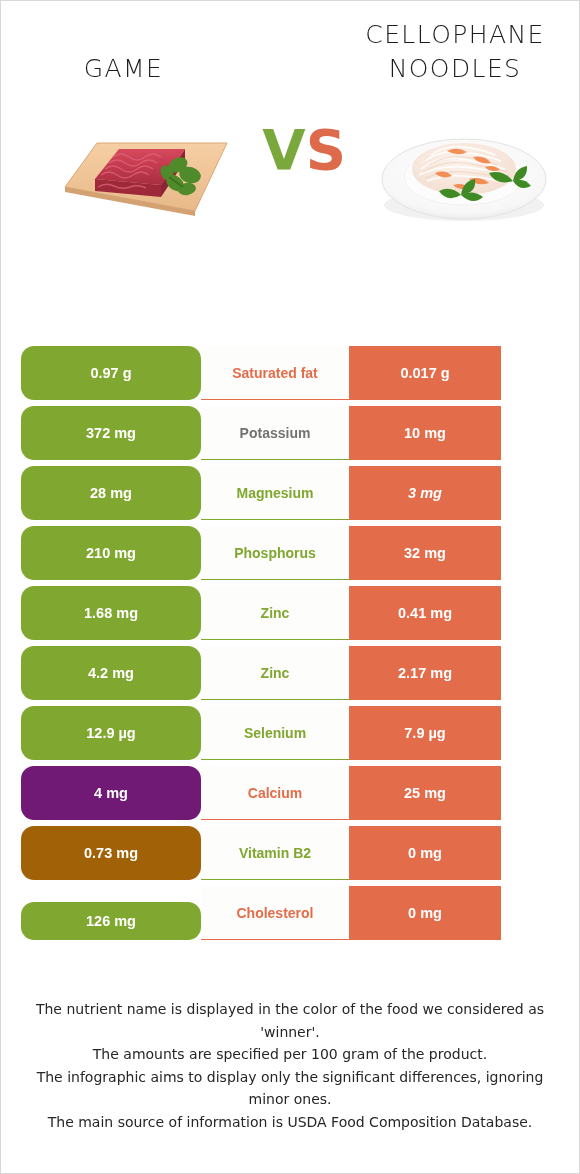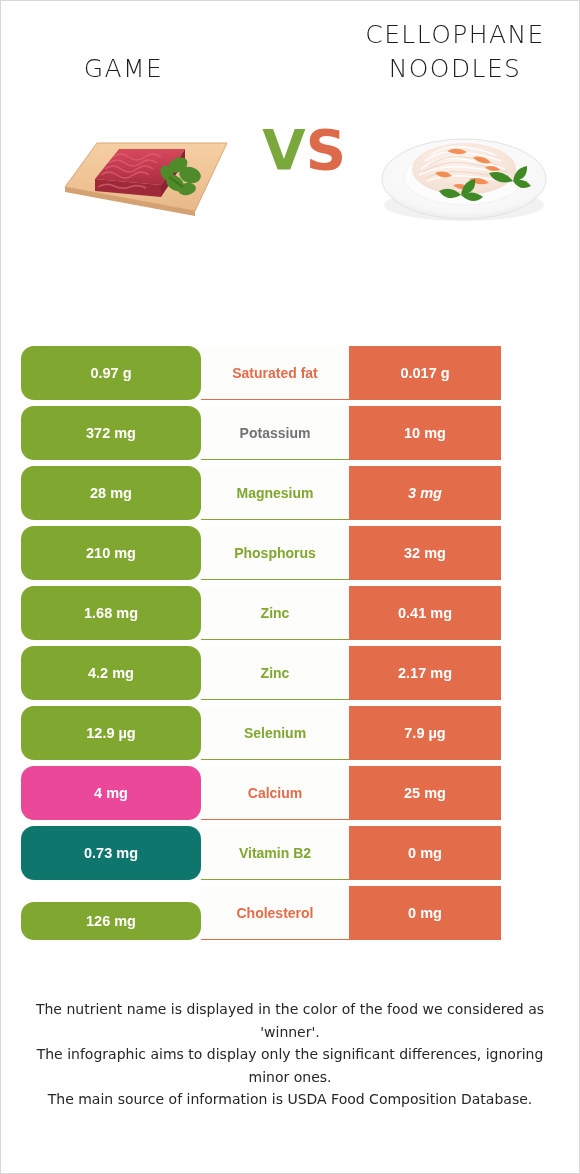--- a/index.html
+++ b/index.html
@@ -240,35 +240,36 @@
         <div class="cell cell-left" style="background: rgb(128, 167, 47);">4.2 mg</div>
         <div class="cell cell-mid" style="color: rgb(128, 167, 47); border-bottom-color: rgb(128, 167, 47);">Zinc</div>
         <div class="cell cell-right" style="background: rgb(227, 108, 74);">2.17 mg</div>
       </div>
       <div class="row">
         <div class="cell cell-left" style="background: rgb(128, 167, 47);">12.9 µg</div>
         <div class="cell cell-mid" style="color: rgb(128, 167, 47); border-bottom-color: rgb(128, 167, 47);">Selenium</div>
         <div class="cell cell-right" style="background: rgb(227, 108, 74);">7.9 µg</div>
       </div>
       <div class="row">
-        <div class="cell cell-left" style="background: #ec4899;">4 mg</div>
+        <div class="cell cell-left" style="background: #701a75;">4 mg</div>
         <div class="cell cell-mid" style="color: rgb(227, 108, 74); border-bottom-color: rgb(227, 108, 74);">Calcium</div>
         <div class="cell cell-right" style="background: rgb(227, 108, 74);">25 mg</div>
       </div>
       <div class="row">
-        <div class="cell cell-left" style="background: #0f766e;">0.73 mg</div>
+        <div class="cell cell-left" style="background: #a16207;">0.73 mg</div>
         <div class="cell cell-mid" style="color: rgb(128, 167, 47); border-bottom-color: rgb(128, 167, 47);">Vitamin B2</div>
         <div class="cell cell-right" style="background: rgb(227, 108, 74);">0 mg</div>
       </div>
       <div class="row">
         <div class="cell cell-left" style="background: rgb(128, 167, 47); margin-top: 16px;">126 mg</div>
         <div class="cell cell-mid" style="color: rgb(227, 108, 74); border-bottom-color: rgb(227, 108, 74);">Cholesterol</div>
         <div class="cell cell-right" style="background: rgb(227, 108, 74);">0 mg</div>
       </div>
     </div>
 
   <div class="footnote">
     <div>The nutrient name is displayed in the color of the food we considered as 'winner'.</div>
+    <div>The amounts are specified per 100 gram of the product.</div>
     <div>The infographic aims to display only the significant differences, ignoring minor ones.</div>
     <div>The main source of information is USDA Food Composition Database.</div>
   </div>
 
 </div>
 
 </body></html>

